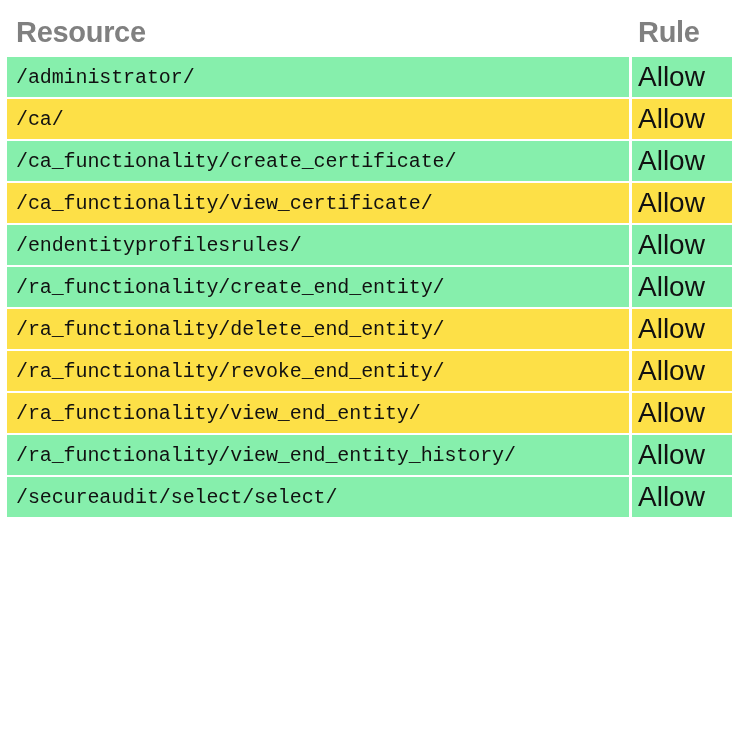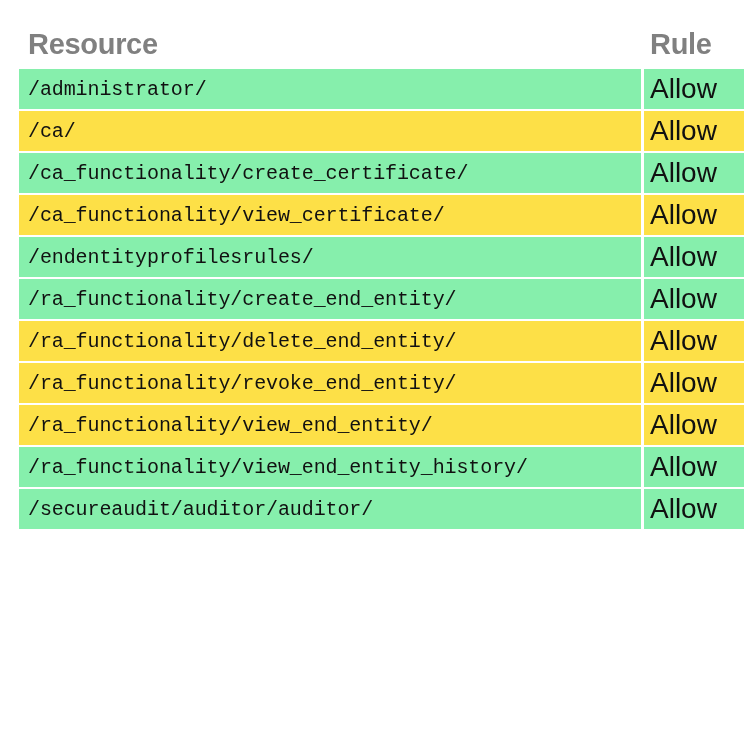--- a/index.html
+++ b/index.html
@@ -12,21 +12,21 @@
     height: 740px;
     font-family: "Liberation Sans", sans-serif;
     overflow: hidden;
   }
 
   .access-rules-table {
     width: 656px;
     border-collapse: separate;
     border-spacing: 3px 2px;
     table-layout: fixed;
-    margin: 16px;
+    margin: 4px;
     padding: 0;
   }
 
   .access-rules-table col.col-resource { width: 622px; }
   .access-rules-table col.col-rule     { width: 100px; }
 
   thead th {
     text-align: left;
     font-family: "Liberation Sans", sans-serif;
     font-weight: bold;
@@ -116,17 +116,17 @@
       </tr>
       <tr class="row-odd">
         <td class="resource-cell">/ra_functionality/view_end_entity/</td>
         <td class="rule-cell">Allow</td>
       </tr>
       <tr class="row-even">
         <td class="resource-cell">/ra_functionality/view_end_entity_history/</td>
         <td class="rule-cell">Allow</td>
       </tr>
       <tr class="row-even">
-        <td class="resource-cell">/secureaudit/auditor/auditor/</td>
+        <td class="resource-cell">/secureaudit/select/select/</td>
         <td class="rule-cell">Allow</td>
       </tr>
     </tbody>
 </table>
 
 </body></html>

